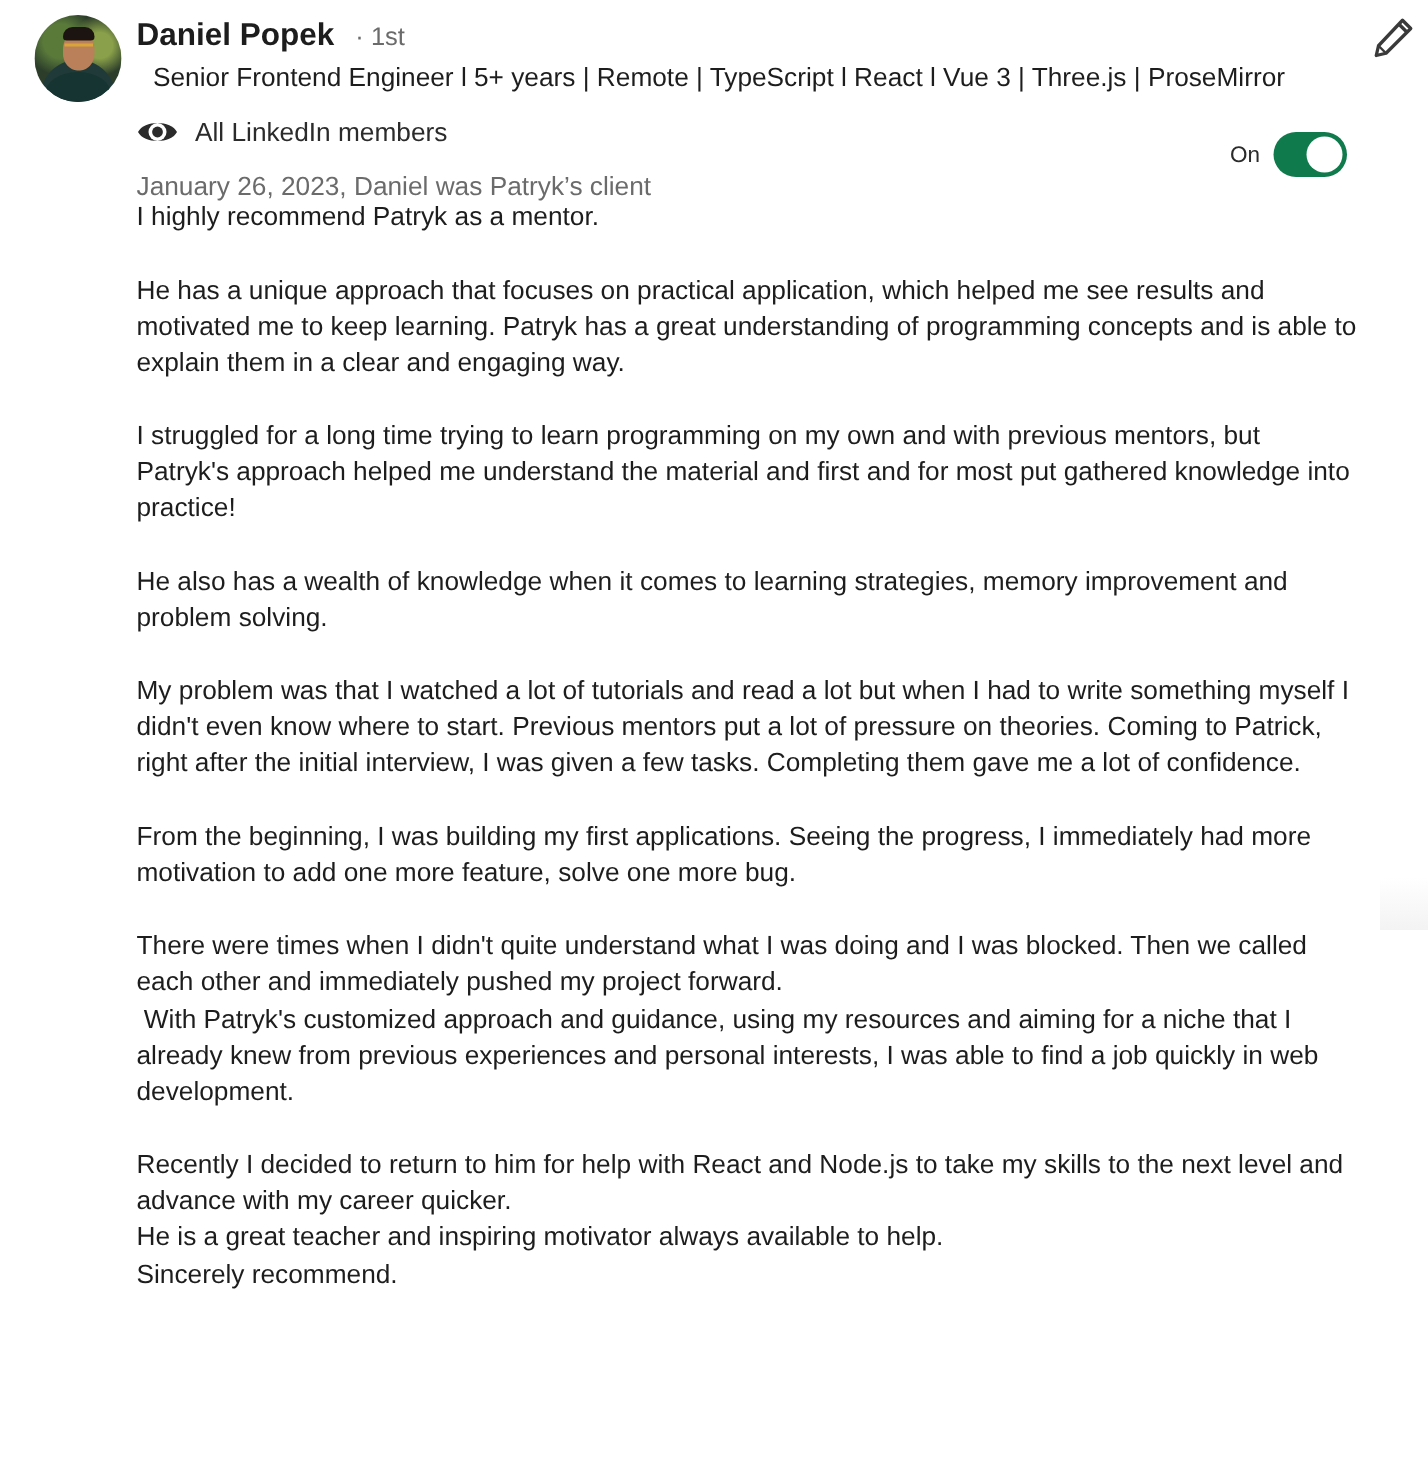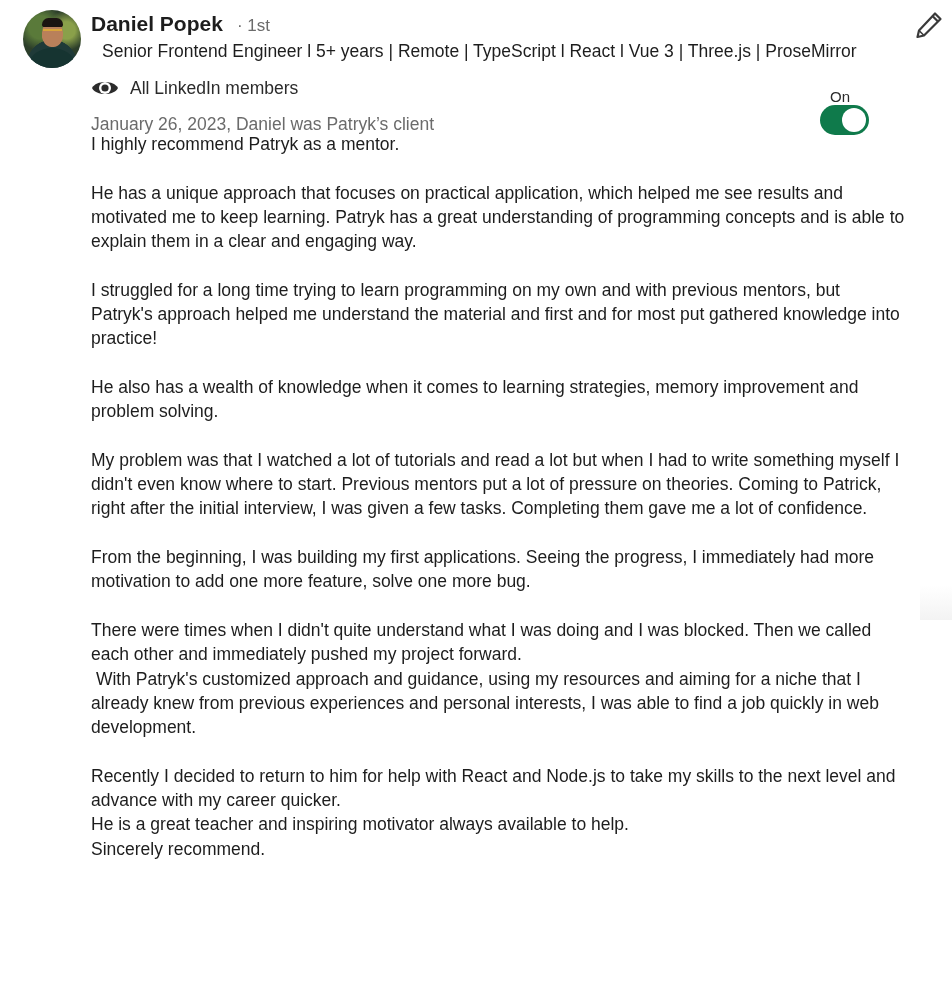--- a/index.html
+++ b/index.html
@@ -35,21 +35,21 @@
   }
   .name-row { position: absolute; left: 91px; top: 12px; display: flex; align-items: baseline; }
   .name { font-size: 21px; font-weight: bold; color: #1d1d1d; }
   .degree { font-size: 17px; color: #6b6b6b; margin-left: 14px; }
   .headline { position: absolute; left: 91px; top: 41px; font-size: 17.5px; color: #1d1d1d; white-space: nowrap; margin-left: 11px; }
   .meta { position: absolute; left: 91px; top: 66px; font-size: 17.5px; color: #6b6b6b; white-space: nowrap; margin-top: 48px; }
   .visibility { position: absolute; left: 91px; top: 77px; display: flex; align-items: center; }
   .eye-icon { width: 28px; height: 22px; margin-right: 11px; }
   .visibility-label { font-size: 17.5px; color: #2b2b2b; }
   .edit-icon { position: absolute; left: 914px; top: 10px; width: 30px; height: 30px; cursor: pointer; }
-  .toggle-wrap { position: absolute; left: 820px; top: 88px; display: flex; align-items: center; flex-direction: column; }
+  .toggle-wrap { position: absolute; left: 820px; top: 88px; display: flex; align-items: center; }
   .toggle-label { font-size: 15px; color: #2b2b2b; margin-right: 9px; }
   .toggle {
     width: 49px; height: 30px; border-radius: 15px; background: #0f7a4b; position: relative; cursor: pointer;
   }
   .toggle .knob {
     position: absolute; right: 3px; top: 3px; width: 24px; height: 24px; border-radius: 50%;
     background: #ffffff;
   }
   .body-text {
     position: absolute; left: 91px; top: 132px; width: 815px;

